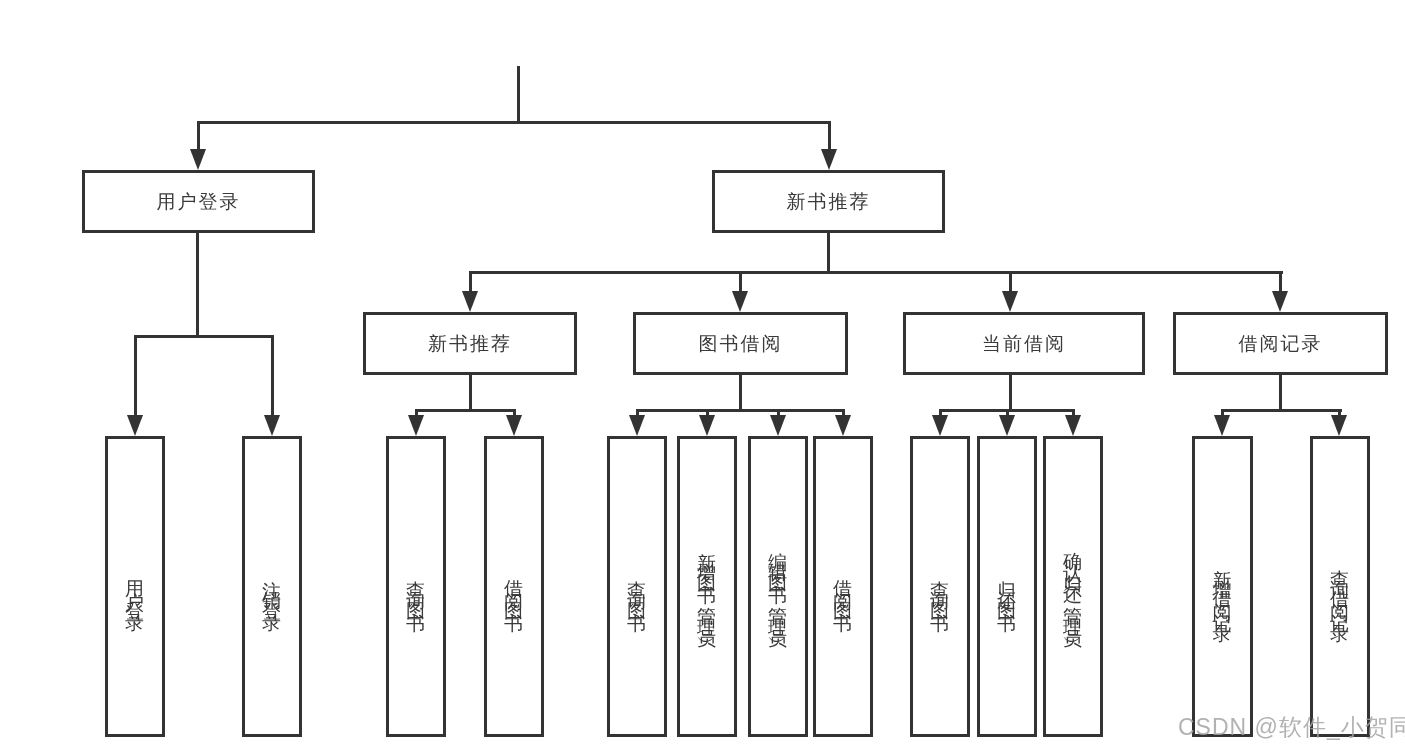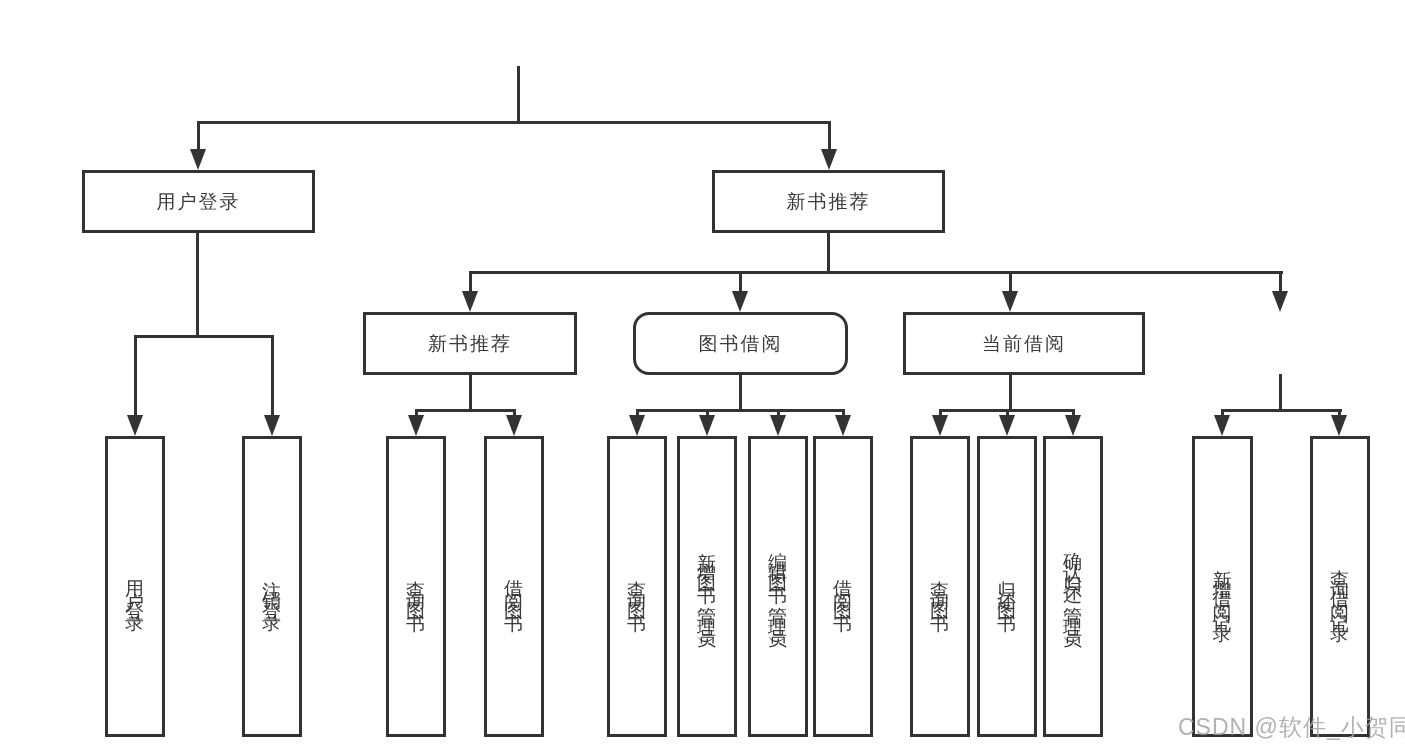--- a/index.html
+++ b/index.html
@@ -63,25 +63,28 @@
   <div class="vl" style="left:739px; top:271px; height:22px;"></div>
   <div class="ar" style="left:732px; top:291px;"></div>
   <div class="vl" style="left:1009px; top:271px; height:22px;"></div>
   <div class="ar" style="left:1002px; top:291px;"></div>
   <div class="vl" style="left:1279px; top:271px; height:22px;"></div>
   <div class="ar" style="left:1272px; top:291px;"></div>
 
   <div class="box" style="left:363px; top:312px; width:214px; height:63px;">
     <span>新书推荐</span>
   </div>
-  <div class="box" style="left:633px; top:312px; width:215px; height:63px;border-radius:16px;">
+  <div class="box" style="left:633px; top:312px; width:215px; height:63px;">
     <span>图书借阅</span>
   </div>
   <div class="box" style="left:903px; top:312px; width:242px; height:63px;">
     <span>当前借阅</span>
+  </div>
+  <div class="box" style="left:1173px; top:312px; width:215px; height:63px;">
+    <span>借阅记录</span>
   </div>
 
   <div class="vl" style="left:469px; top:374px; height:38px;"></div>
   <div class="hl" style="left:415px; top:409px; width:101px;"></div>
   <div class="vl" style="left:415px; top:409px; height:9px;"></div>
   <div class="ar" style="left:408px; top:415px;"></div>
   <div class="vl" style="left:513px; top:409px; height:9px;"></div>
   <div class="ar" style="left:506px; top:415px;"></div>
 
   <div class="vl" style="left:739px; top:374px; height:38px;"></div>

